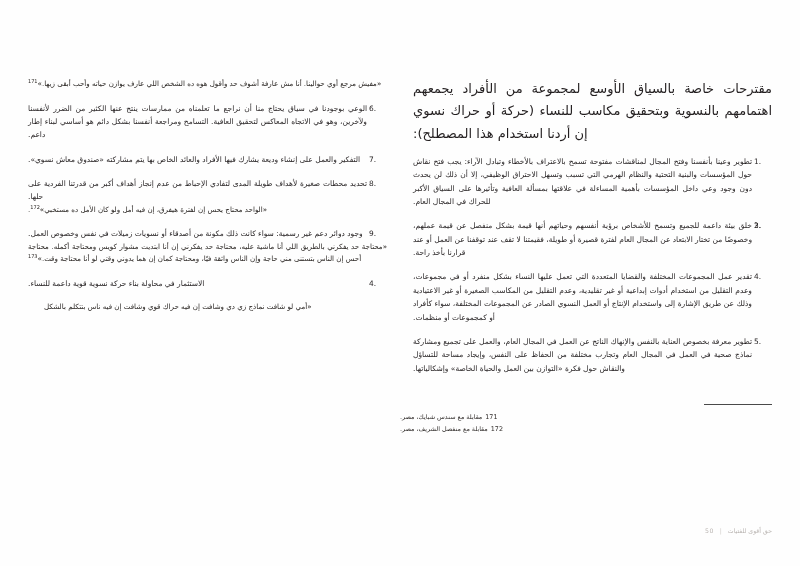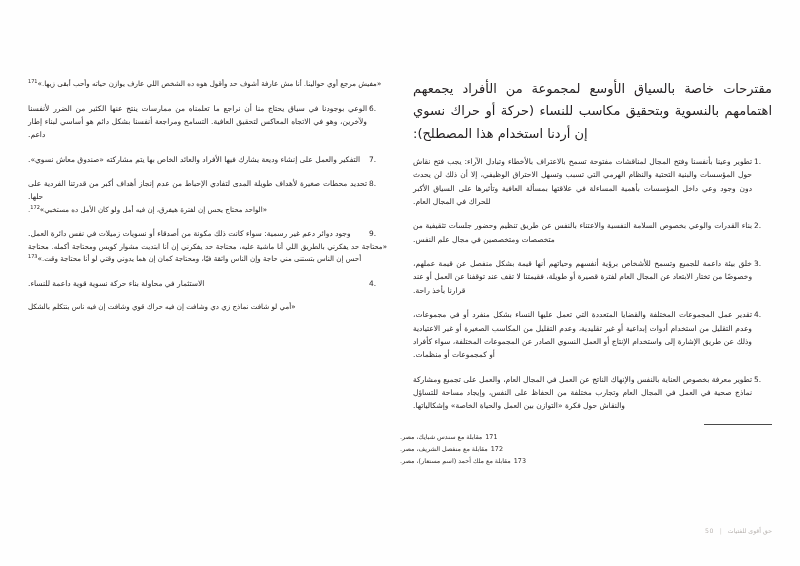--- a/index.html
+++ b/index.html
@@ -80,21 +80,21 @@
 
   .sup {
     font-size: 5px;
     vertical-align: super;
     line-height: 0;
   }
 
   
   .footnotes {
     position: absolute;
-    top: 424px;
+    top: 404px;
     right: 28px;
     width: 372px;
     text-align: left;
   }
   .fn-rule {
     width: 68px;
     height: 1px;
     background: #4a4a4a;
     margin: 0 0 6px auto;
   }
@@ -149,21 +149,20 @@
 
       <p class="lede">مقترحات خاصة بالسياق الأوسع لمجموعة من الأفراد يجمعهم اهتمامهم بالنسوية وبتحقيق مكاسب للنساء (حركة أو حراك نسوي إن أردنا استخدام هذا المصطلح):</p>
 
       <ol class="items">
         <li>
           <span class="num">1.</span>
           <span>تطوير وعينا بأنفسنا وفتح المجال لمناقشات مفتوحة تسمح بالاعتراف بالأخطاء وتبادل الآراء: يجب فتح نقاش حول المؤسسات والبنية التحتية والنظام الهرمي التي تسبب وتسهل الاحتراق الوظيفي، إلا أن ذلك لن يحدث دون وجود وعي داخل المؤسسات بأهمية المساءلة في علاقتها بمسألة العافية وتأثيرها على السياق الأكبر للحراك في المجال العام.</span>
         </li>
         <li>
           <span class="num">2.</span>
-          <span>بناء القدرات والوعي بخصوص السلامة النفسية والاعتناء بالنفس عن طريق تنظيم وحضور جلسات تثقيفية من متخصصات ومتخصصين في مجال علم النفس.</span>
         </li>
         <li>
           <span class="num">3.</span>
           <span>خلق بيئة داعمة للجميع وتسمح للأشخاص برؤية أنفسهم وحياتهم أنها قيمة بشكل منفصل عن قيمة عملهم، وخصوصًا من تختار الابتعاد عن المجال العام لفترة قصيرة أو طويلة، فقيمتنا لا تقف عند توقفنا عن العمل أو عند قرارنا بأخذ راحة.</span>
         </li>
         <li>
           <span class="num">4.</span>
           <span>تقدير عمل المجموعات المختلفة والقضايا المتعددة التي تعمل عليها النساء بشكل منفرد أو في مجموعات، وعدم التقليل من استخدام أدوات إبداعية أو غير تقليدية، وعدم التقليل من المكاسب الصغيرة أو غير الاعتيادية وذلك عن طريق الإشارة إلى واستخدام الإنتاج أو العمل النسوي الصادر عن المجموعات المختلفة، سواء كأفراد أو كمجموعات أو منظمات.</span>
         </li>
         <li>
@@ -194,52 +193,49 @@
         </li>
       </ol>
 
       <p class="quote">
         <span>«الواحد محتاج يحس إن لفترة هيفرق، إن فيه أمل ولو كان الأمل ده مستخبي»</span><span class="sup">172</span>.
       </p>
 
       <ol class="items">
         <li>
           <span class="num">9.</span>
-          <span>وجود دوائر دعم غير رسمية: سواء كانت ذلك مكونة من أصدقاء أو نسويات زميلات في نفس دائرة العمل.</span>
+          <span>وجود دوائر دعم غير رسمية: سواء كانت ذلك مكونة من أصدقاء أو نسويات زميلات في نفس وخصوص العمل.</span>
         </li>
       </ol>
 
       <p class="quote">
         <span>«محتاجة حد يفكرني بالطريق اللي أنا ماشية عليه، محتاجة حد يفكرني إن أنا ابتديت مشوار كويس ومحتاجة أكمله. محتاجة أحس إن الناس بتستنى مني حاجة وإن الناس واثقة فيّا، ومحتاجة كمان إن هما يدوني وقتي لو أنا محتاجة وقت.»</span><span class="sup">173</span>
       </p>
 
       <ol class="items">
         <li>
           <span class="num">4.</span>
           <span>الاستثمار في محاولة بناء حركة نسوية قوية داعمة للنساء.</span>
         </li>
       </ol>
 
-      <p class="quote" style="margin-top:11px;">
+      <p class="quote" style="margin-top:11px;margin-left:16px;">
         <span>«أمي لو شافت نماذج زي دي وشافت إن فيه حراك قوي وشافت إن فيه ناس بتتكلم بالشكل</span>
       </p>
     </div>
   </div>
 
   <div class="footnotes">
     <div class="fn-rule"></div>
     <p class="fn">
       <span class="fn-num">171</span><span>مقابلة مع سندس شبايك، مصر.</span>
     </p>
     <p class="fn">
       <span class="fn-num">172</span><span>مقابلة مع منفصل الشريف، مصر.</span>
     </p>
-    <p class="fn">
-      <span class="fn-num">173</span><span>مقابلة مع ملك أحمد (اسم مستعار)، مصر.</span>
-    </p>
   </div>
 
   <div class="footer">
     <span class="ftitle">حق أقوى للفتيات</span>
     <span class="sep">|</span>
     <span class="pg">50</span>
   </div>
 
 </div>
 

